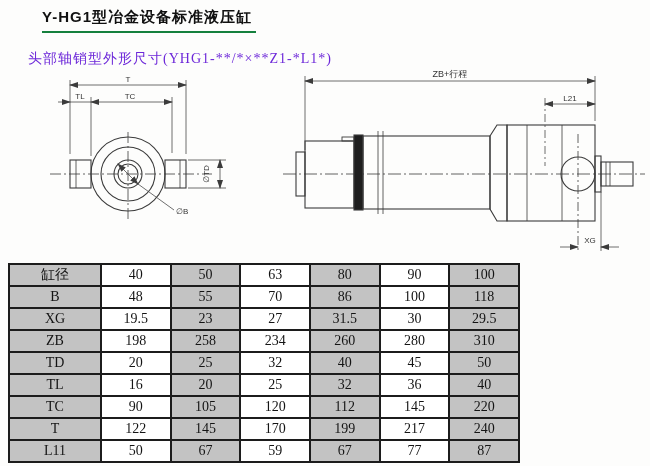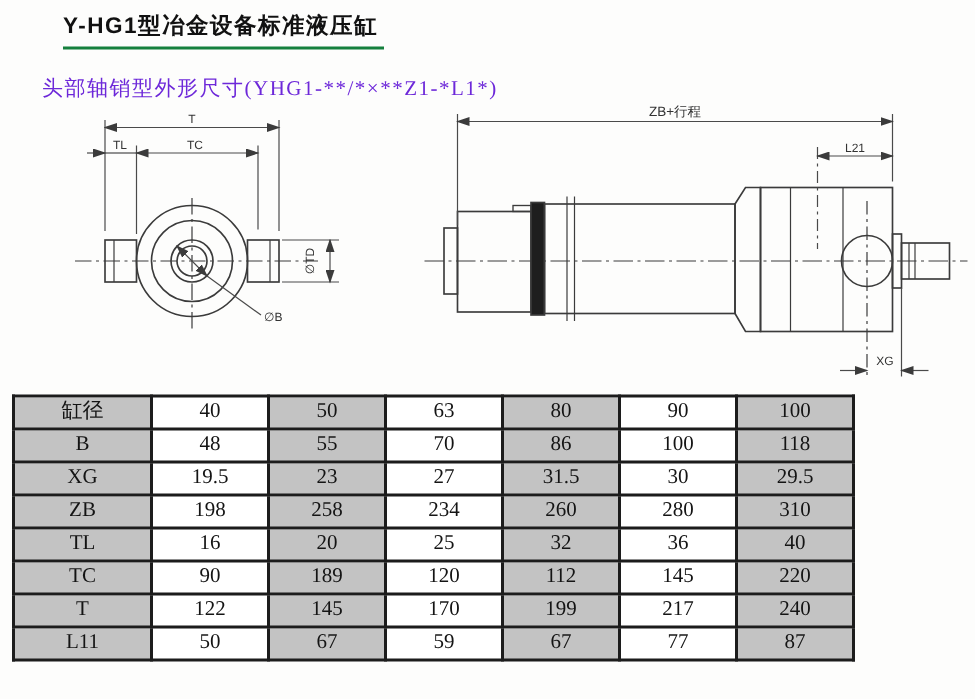--- a/index.html
+++ b/index.html
@@ -15,21 +15,21 @@
     font-family:"Liberation Sans",sans-serif;
   }
   .subtitle{
     position:absolute;left:28px;top:50px;font-size:14px;color:#6d28d9;
     font-family:"Liberation Serif",serif;letter-spacing:1px;
   }
   svg.drawing{position:absolute;left:0;top:58px;}
   svg.drawing text{font:8px "Liberation Sans",sans-serif;fill:#333;}
   svg.drawing text.big{font-size:9px;}
   .spec-table{
-    position:absolute;left:8px;top:263px;width:562px;
+    position:absolute;left:8px;top:263px;width:512px;
     border-collapse:collapse;table-layout:fixed;
     font-family:"Liberation Serif",serif;font-size:14px;color:#141414;
   }
   .spec-table td{
     border:2px solid #1c1c1c;height:20px;line-height:20px;
     text-align:center;padding:0;overflow:hidden;white-space:nowrap;
   }
   .spec-table td:nth-child(odd){background:#c3c3c3;}
   .spec-table td:nth-child(even){background:#ffffff;}
   .spec-table col.lbl{width:92px;}
@@ -184,32 +184,41 @@
     <tr>
       <td>ZB</td>
       <td>198</td>
       <td>258</td>
       <td>234</td>
       <td>260</td>
       <td>280</td>
       <td>310</td>
     </tr>
     <tr>
+      <td>TD</td>
+      <td>20</td>
+      <td>25</td>
+      <td>32</td>
+      <td>40</td>
+      <td>45</td>
+      <td>50</td>
+    </tr>
+    <tr>
       <td>TL</td>
       <td>16</td>
       <td>20</td>
       <td>25</td>
       <td>32</td>
       <td>36</td>
       <td>40</td>
     </tr>
     <tr>
       <td>TC</td>
       <td>90</td>
-      <td>189</td>
+      <td>105</td>
       <td>120</td>
       <td>112</td>
       <td>145</td>
       <td>220</td>
     </tr>
     <tr>
       <td>T</td>
       <td>122</td>
       <td>145</td>
       <td>170</td>

